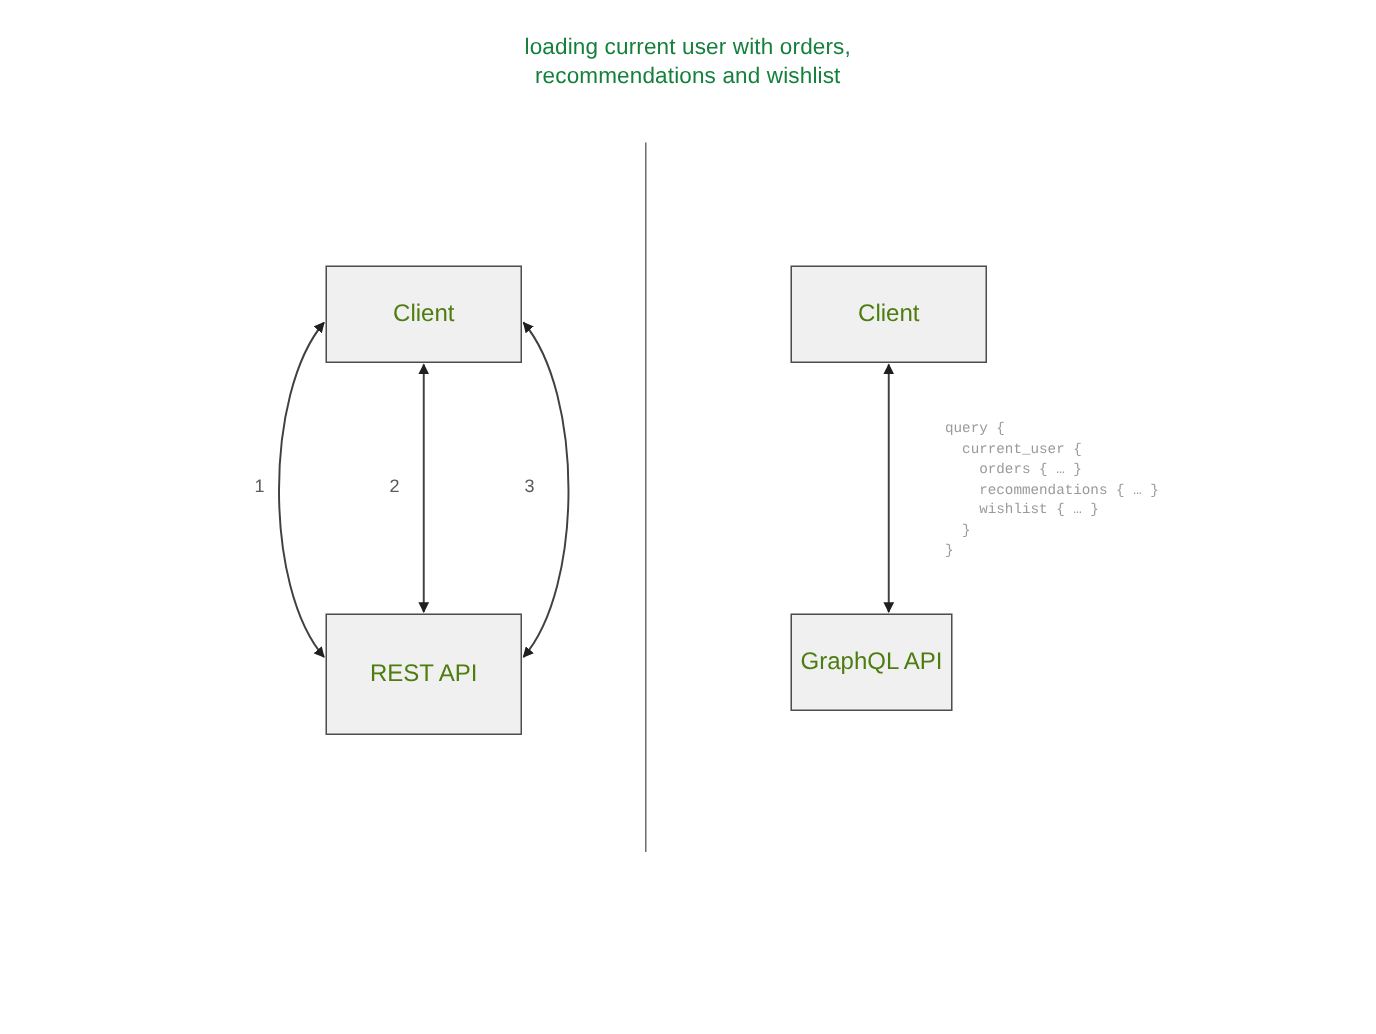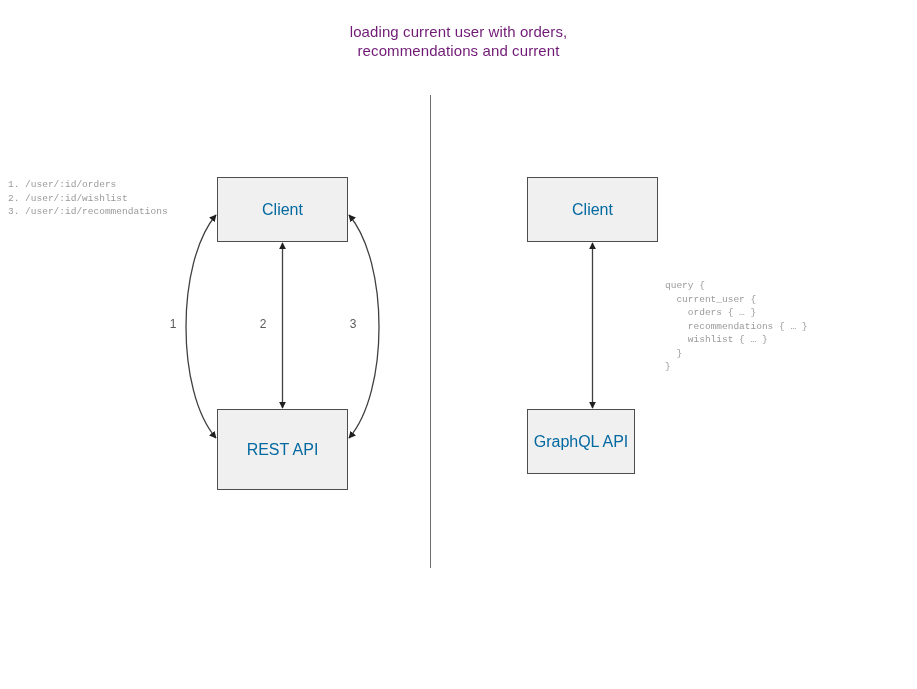--- a/index.html
+++ b/index.html
@@ -24,21 +24,21 @@
 
   
   .title {
     position: absolute;
     left: 0;
     top: 22px;
     width: 917px;
     text-align: center;
     font-size: 15px;
     line-height: 19px;
-    color: #701a75;
+    color: #15803d;
     letter-spacing: 0.1px;
   }
   .title .tline { display: block; }
 
   
   .divider {
     position: absolute;
     left: 430px;
     top: 95px;
     width: 1px;
@@ -49,21 +49,21 @@
   
   .node {
     position: absolute;
     box-sizing: border-box;
     background: #f0f0f0;
     border: 1px solid #4d4d4d;
     display: flex;
     align-items: center;
     justify-content: center;
     font-size: 16px;
-    color: #0369a1;
+    color: #4d7c0f;
   }
   .node-client-rest  { left: 217px; top: 177px; width: 131px; height: 65px; }
   .node-rest-api     { left: 217px; top: 409px; width: 131px; height: 81px; }
   .node-client-gql   { left: 527px; top: 177px; width: 131px; height: 65px; }
   .node-graphql-api  { left: 527px; top: 409px; width: 108px; height: 65px; }
 
   
   .edge-label {
     position: absolute;
     font-size: 12px;
@@ -78,32 +78,32 @@
   
   .code {
     position: absolute;
     font-family: "Liberation Mono", "DejaVu Sans Mono", monospace;
     font-size: 9.5px;
     line-height: 13.5px;
     color: #9a9a9a;
     white-space: pre;
   }
   .code-rest-paths { left: 8px;   top: 178px; }
-  .code-gql-query  { left: 665px; top: 279px; }
+  .code-gql-query  { left: 630px; top: 279px; }
 
   svg { display: block; }
 </style>
 </head>
 <body>
 
 <div id="canvas">
 
   <div class="title">
     <span class="tline">loading current user with orders,</span>
-    <span class="tline">recommendations and current</span>
+    <span class="tline">recommendations and wishlist</span>
   </div>
 
   <div class="divider"></div>
 
   <svg width="917" height="689" style="position:absolute;left:0;top:0;">
     <defs>
       <marker id="ah" viewBox="0 0 10 10" refX="9" refY="5" markerWidth="5.5" markerHeight="5.5" orient="auto-start-reverse">
         <path d="M 0 0 L 10 5 L 0 10 z" fill="#1f1f1f"></path>
       </marker>
     </defs>
@@ -122,23 +122,20 @@
   </div>
 
   <div class="node node-rest-api">
     <span>REST API</span>
   </div>
 
   <div class="edge-label edge-label-1">1</div>
   <div class="edge-label edge-label-2">2</div>
   <div class="edge-label edge-label-3">3</div>
 
-  <div class="code code-rest-paths">1. /user/:id/orders
-2. /user/:id/wishlist
-3. /user/:id/recommendations</div>
 
   <div class="node node-client-gql">
     <span>Client</span>
   </div>
 
   <div class="node node-graphql-api">
     <span>GraphQL API</span>
   </div>
 
   <div class="code code-gql-query">query {

